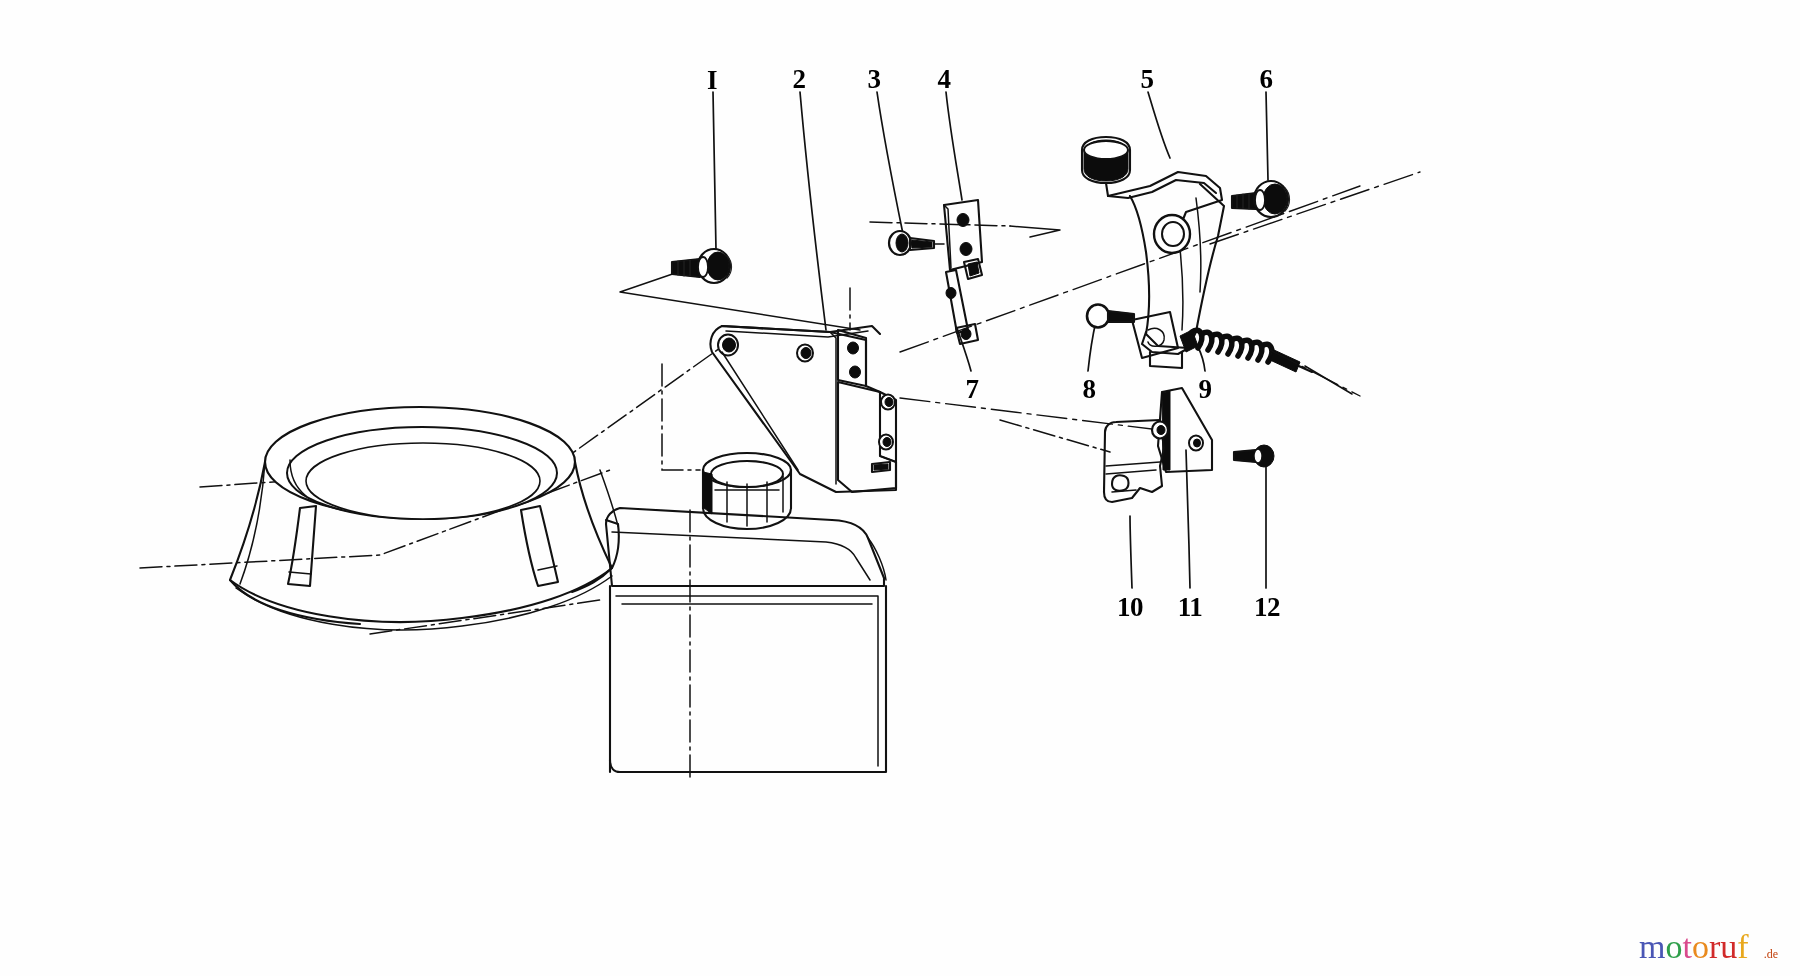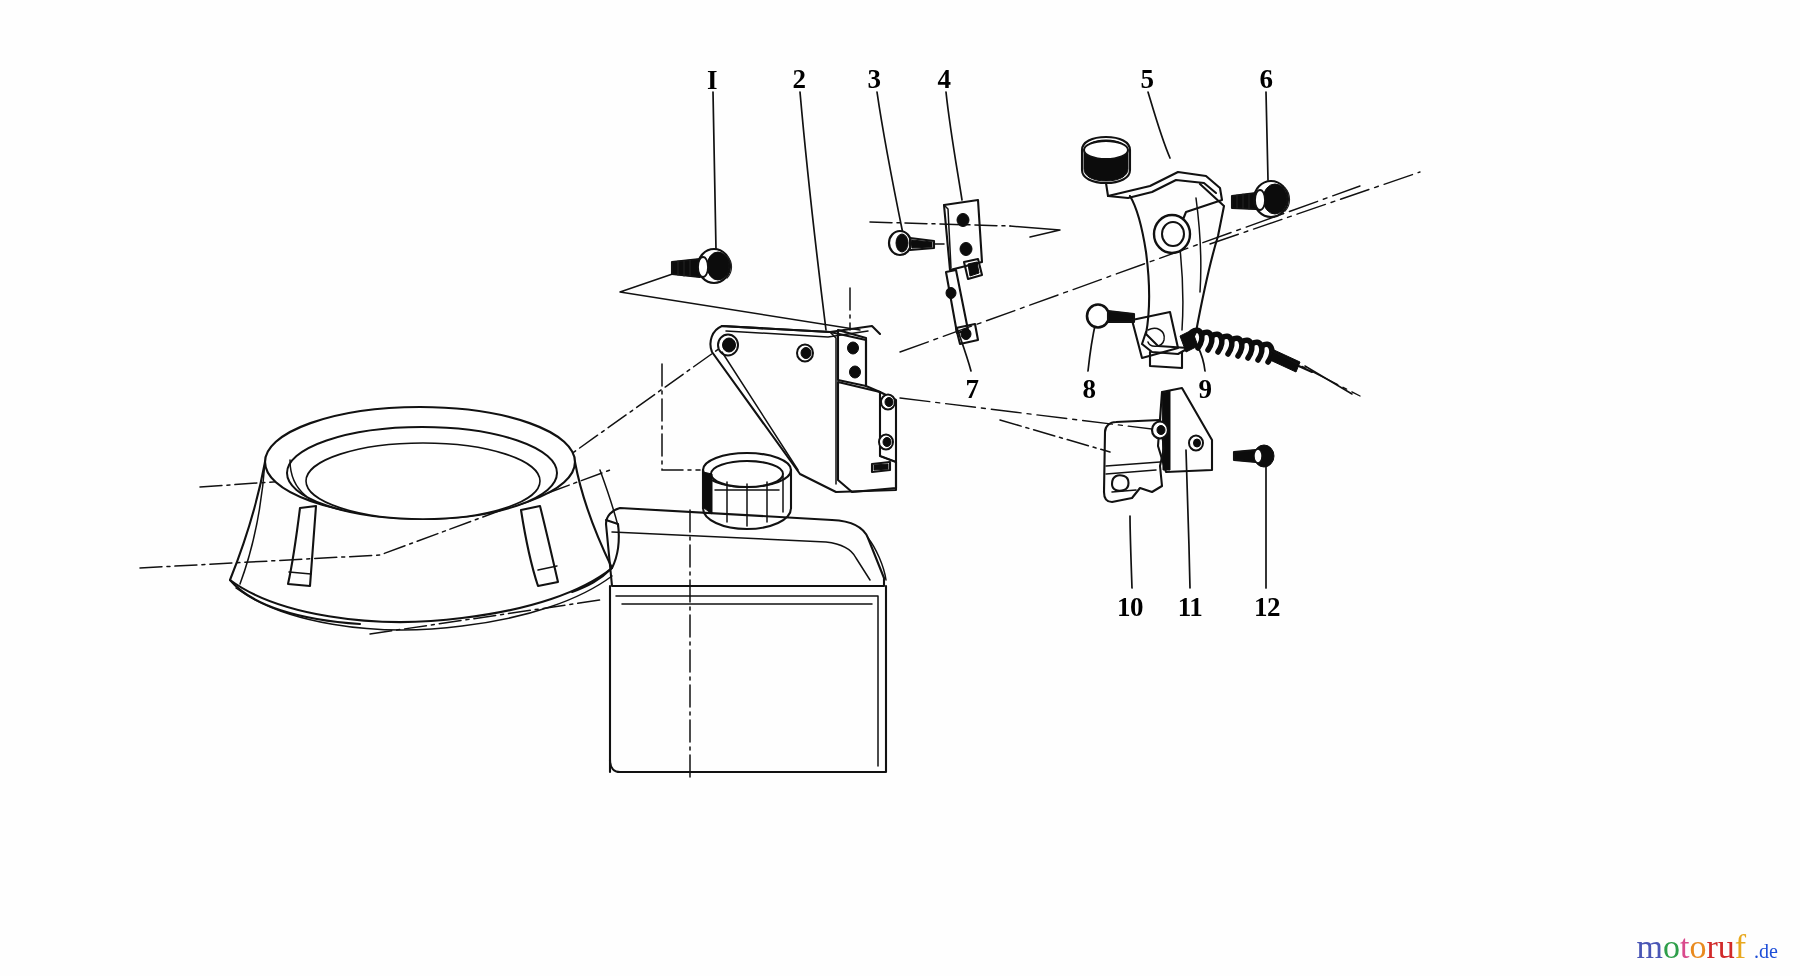--- a/index.html
+++ b/index.html
@@ -54,24 +54,24 @@
     bottom: 12px;
     font-family: "Liberation Serif", serif;
     font-size: 34px;
     letter-spacing: 0px;
     line-height: 1;
     user-select: none;
     white-space: nowrap;
   }
   #watermark .w-l { display: inline-block; }
   #watermark .w-de {
-    font-size: 20px;
-    color: #1d4ed8;
+    font-size: 12px;
+    color: #c2410c;
     vertical-align: baseline;
-    margin-left: 8px;
+    margin-left: 15px;
   }
 </style>
 </head>
 <body>
 
 <div id="diagram-root">
 
   <svg class="sheet" viewBox="0 0 1800 976">
 
     <g>

